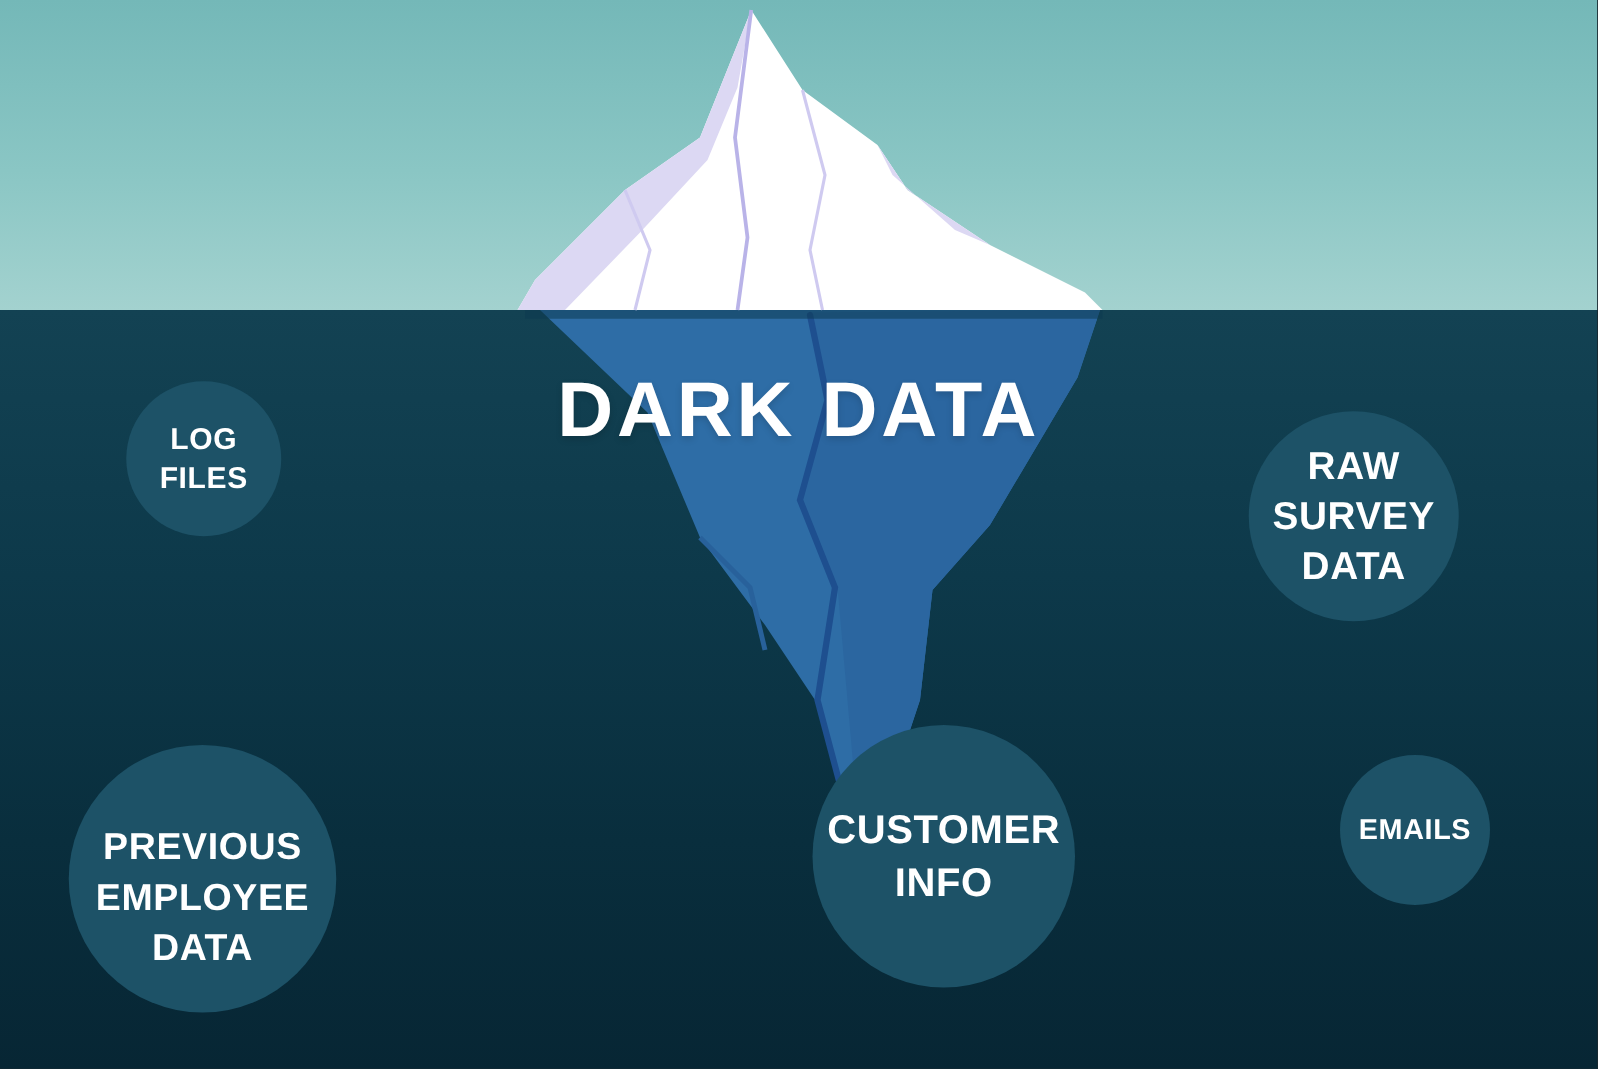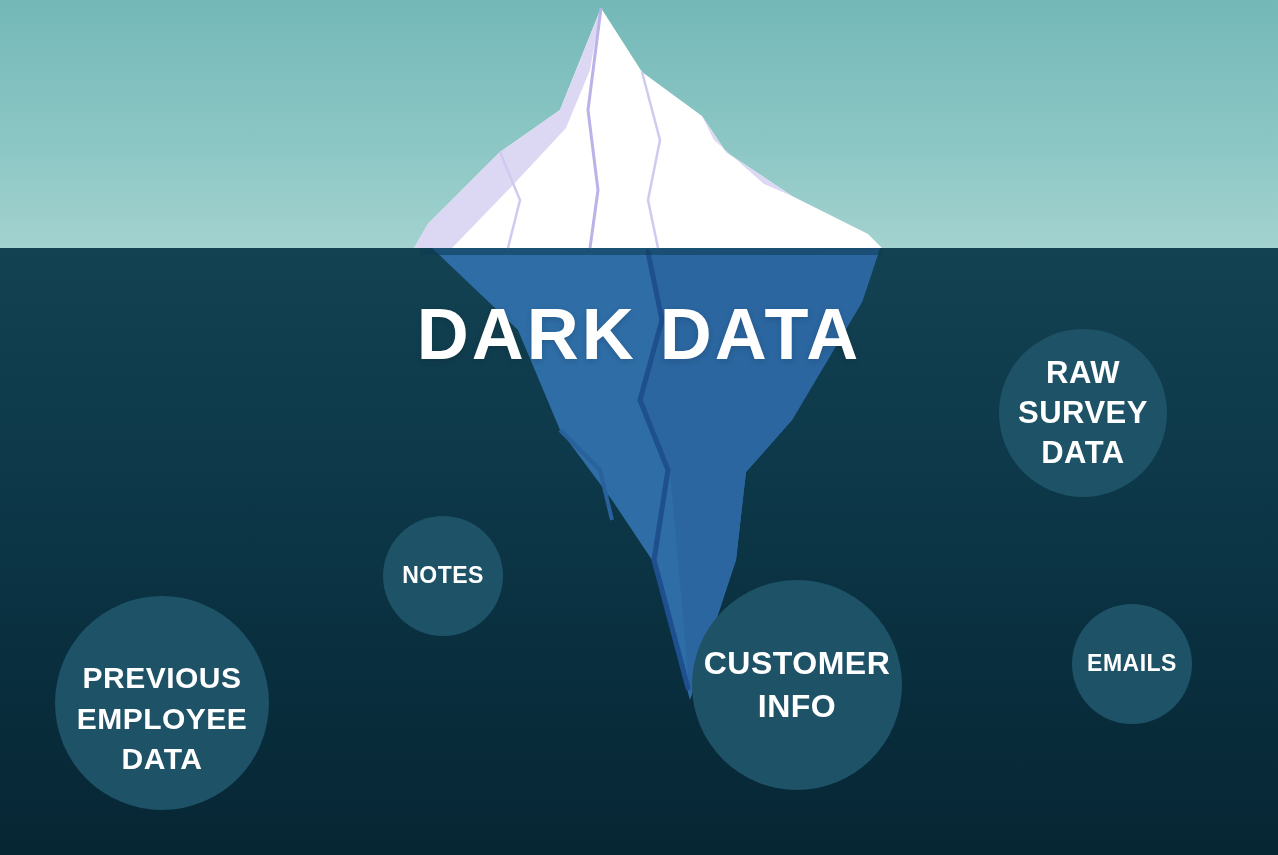--- a/index.html
+++ b/index.html
@@ -36,21 +36,21 @@
     height: 855px;
     display: block;
   }
   .title {
     position: absolute;
     left: 0;
     top: 298px;
     width: 1278px;
     text-align: center;
     color: #ffffff;
-    font-size: 72px;
+    font-size: 62px;
     font-weight: 800;
     letter-spacing: 3px;
     line-height: 1;
     text-shadow: 0 2px 6px rgba(0,0,0,0.15);
   }
   .bubble {
     position: absolute;
     border-radius: 50%;
     background: #1d5267;
     display: flex;
@@ -70,21 +70,21 @@
 
   .bubble-raw-survey-data        { left: 999px; top: 329px; width: 168px; height: 168px; }
   .bubble-raw-survey-data .label { font-size: 31px; line-height: 1.28; }
 
   .bubble-notes        { left: 383px; top: 516px; width: 120px; height: 120px; }
   .bubble-notes .label { font-size: 23px; }
 
   .bubble-previous-employee-data        { left: 55px; top: 596px; width: 214px; height: 214px; }
   .bubble-previous-employee-data .label { font-size: 30px; line-height: 1.35; margin-top: 32px; }
 
-  .bubble-customer-info        { left: 692px; top: 580px; width: 210px; height: 210px; }
+  .bubble-customer-info        { left: 650px; top: 580px; width: 210px; height: 210px; }
   .bubble-customer-info .label { font-size: 32px; line-height: 1.35; }
 
   .bubble-emails        { left: 1072px; top: 604px; width: 120px; height: 120px; }
   .bubble-emails .label { font-size: 23px; }
 </style>
 </head>
 <body>
 
 <div class="canvas">
 
@@ -107,30 +107,31 @@
       <polygon points="601,8 560,110 500,152 428,224 414,248 452,248 512,186 566,128 590,70" fill="#dcd8f3"></polygon>
       <polygon points="702,116 726,152 792,196 764,184 714,140" fill="#dcd8f3"></polygon>
       <path d="M601,8 L588,110 L598,190 L590,248" fill="none" stroke="#b9b3e8" stroke-width="3"></path>
       <path d="M642,72 L660,140 L648,200 L658,248" fill="none" stroke="#cfcaf0" stroke-width="2.5"></path>
       <path d="M500,152 L520,200 L508,248" fill="none" stroke="#cfcaf0" stroke-width="2.5"></path>
     </g>
   </svg>
 
   <div class="title">DARK DATA</div>
 
+  <div class="bubble bubble-log-files">
+    <span class="label">LOG
+FILES</span>
+  </div>
 
   <div class="bubble bubble-raw-survey-data">
     <span class="label">RAW
 SURVEY
 DATA</span>
   </div>
 
-  <div class="bubble bubble-notes">
-    <span class="label">NOTES</span>
-  </div>
 
   <div class="bubble bubble-previous-employee-data">
     <span class="label">PREVIOUS
 EMPLOYEE
 DATA</span>
   </div>
 
   <div class="bubble bubble-customer-info">
     <span class="label">CUSTOMER
 INFO</span>

